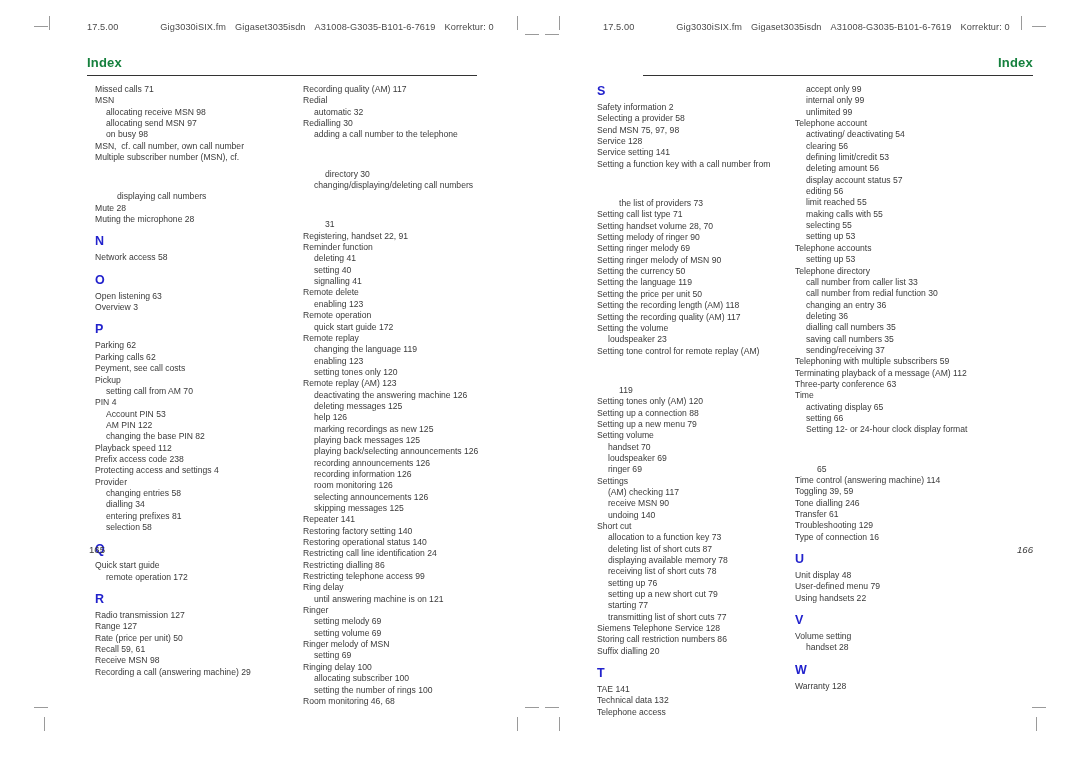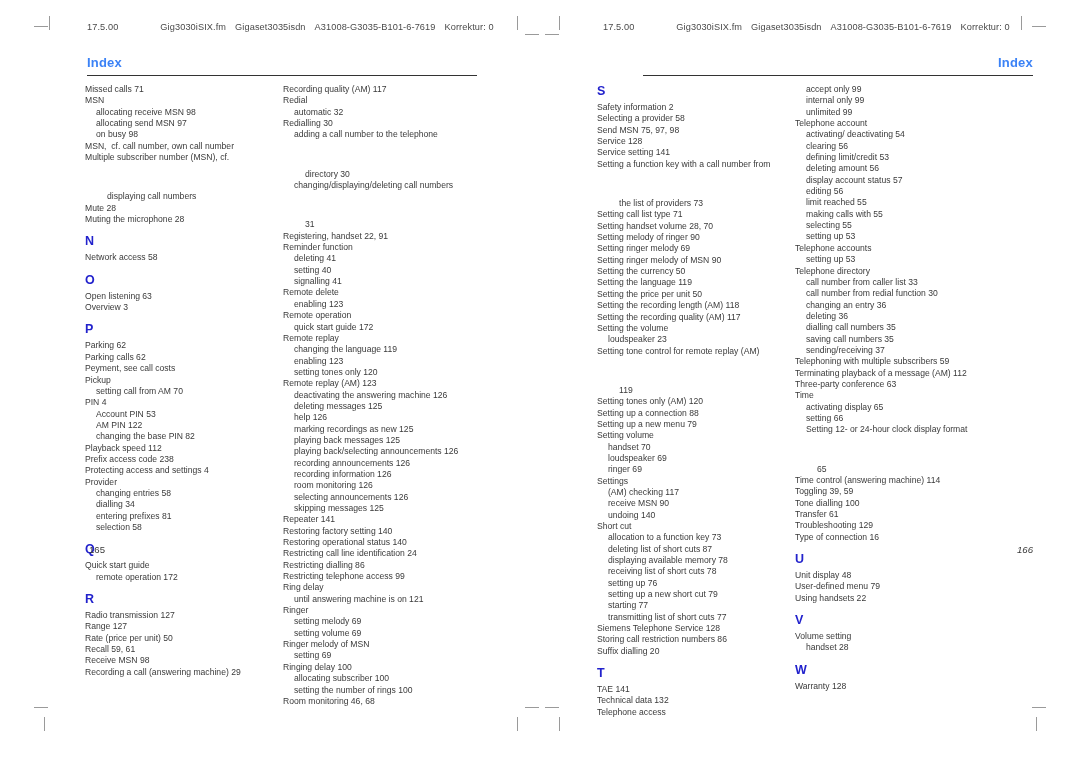--- a/index.html
+++ b/index.html
@@ -51,21 +51,21 @@
   .runhead .rh-ver   { display: inline-block; }
   .runhead .rh-rest  { display: inline-block; margin-left: 42px; }
   .runhead .rh-sep   { display: inline-block; width: 9px; }
 
   
   .index-title {
     position: absolute;
     top: 55px;
     font-size: 13px;
     font-weight: bold;
-    color: #3b82f6;
+    color: #15803d;
     letter-spacing: 0.2px;
   }
   .title-rule {
     position: absolute;
     top: 75px;
     height: 1.2px;
     background: #333;
   }
 
   
@@ -139,21 +139,21 @@
 <div class="spread">
 
   <div class="page page-left">
     <div class="runhead" style="left:87px;">
       <span class="rh-ver">17.5.00</span><span class="rh-rest">Gig3030iSIX.fm</span><span class="rh-sep"></span><span>Gigaset3035isdn</span><span class="rh-sep"></span><span>A31008-G3035-B101-6-7619</span><span class="rh-sep"></span><span>Korrektur: 0</span>
     </div>
 
     <div class="index-title" style="left:87px;">Index</div>
     <div class="title-rule" style="left:87px; width:390px;"></div>
 
-    <div class="columns" style="left:85px;" id="cols-left">
+    <div class="columns" style="left:95px;gap:10px;" id="cols-left">
         <div class="col">
           <div class="entry lvl0">Missed calls 71</div>
           <div class="entry lvl0">MSN</div>
           <div class="entry lvl1">allocating receive MSN 98</div>
           <div class="entry lvl1">allocating send MSN 97</div>
           <div class="entry lvl1">on busy 98</div>
           <div class="entry lvl0">MSN,  cf. call number, own call number</div>
           <div class="entry lvl0">Multiple subscriber number (MSN), cf.</div>
           <div class="entry lvl2">displaying call numbers</div>
           <div class="entry lvl0">Mute 28</div>
@@ -337,21 +337,21 @@
           <div class="entry lvl0">Telephoning with multiple subscribers 59</div>
           <div class="entry lvl0">Terminating playback of a message (AM) 112</div>
           <div class="entry lvl0">Three-party conference 63</div>
           <div class="entry lvl0">Time</div>
           <div class="entry lvl1">activating display 65</div>
           <div class="entry lvl1">setting 66</div>
           <div class="entry lvl1">Setting 12- or 24-hour clock display format</div>
           <div class="entry lvl2">65</div>
           <div class="entry lvl0">Time control (answering machine) 114</div>
           <div class="entry lvl0">Toggling 39, 59</div>
-          <div class="entry lvl0">Tone dialling 100</div>
+          <div class="entry lvl0">Tone dialling 246</div>
           <div class="entry lvl0">Transfer 61</div>
           <div class="entry lvl0">Troubleshooting 129</div>
           <div class="entry lvl0">Type of connection 16</div>
           <div class="letter">U</div>
           <div class="entry lvl0">Unit display 48</div>
           <div class="entry lvl0">User-defined menu 79</div>
           <div class="entry lvl0">Using handsets 22</div>
           <div class="letter">V</div>
           <div class="entry lvl0">Volume setting</div>
           <div class="entry lvl1">handset 28</div>

